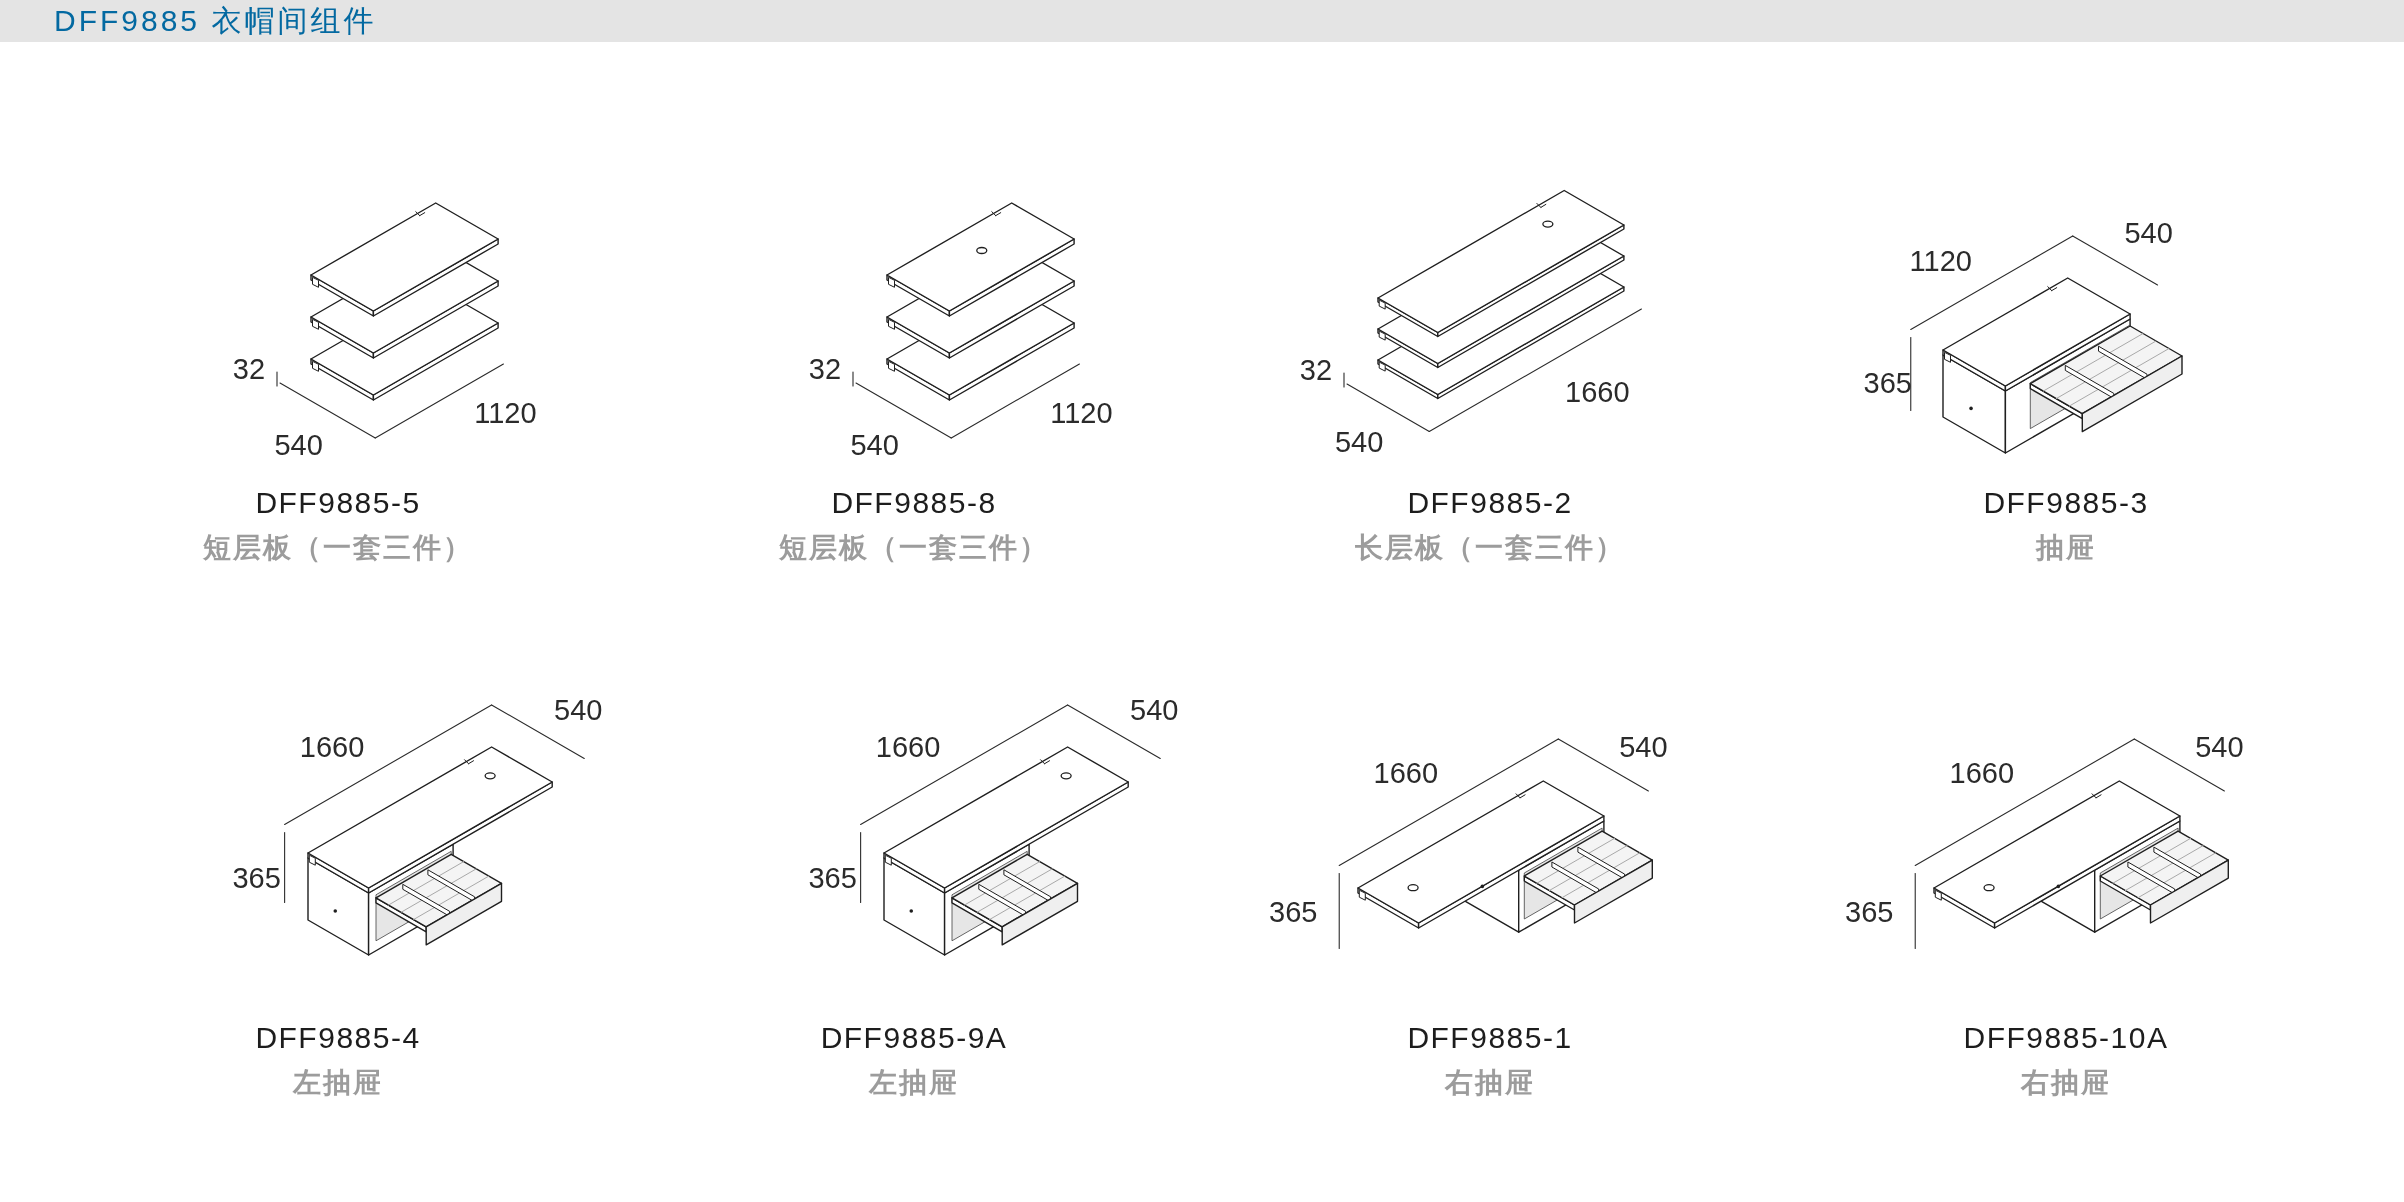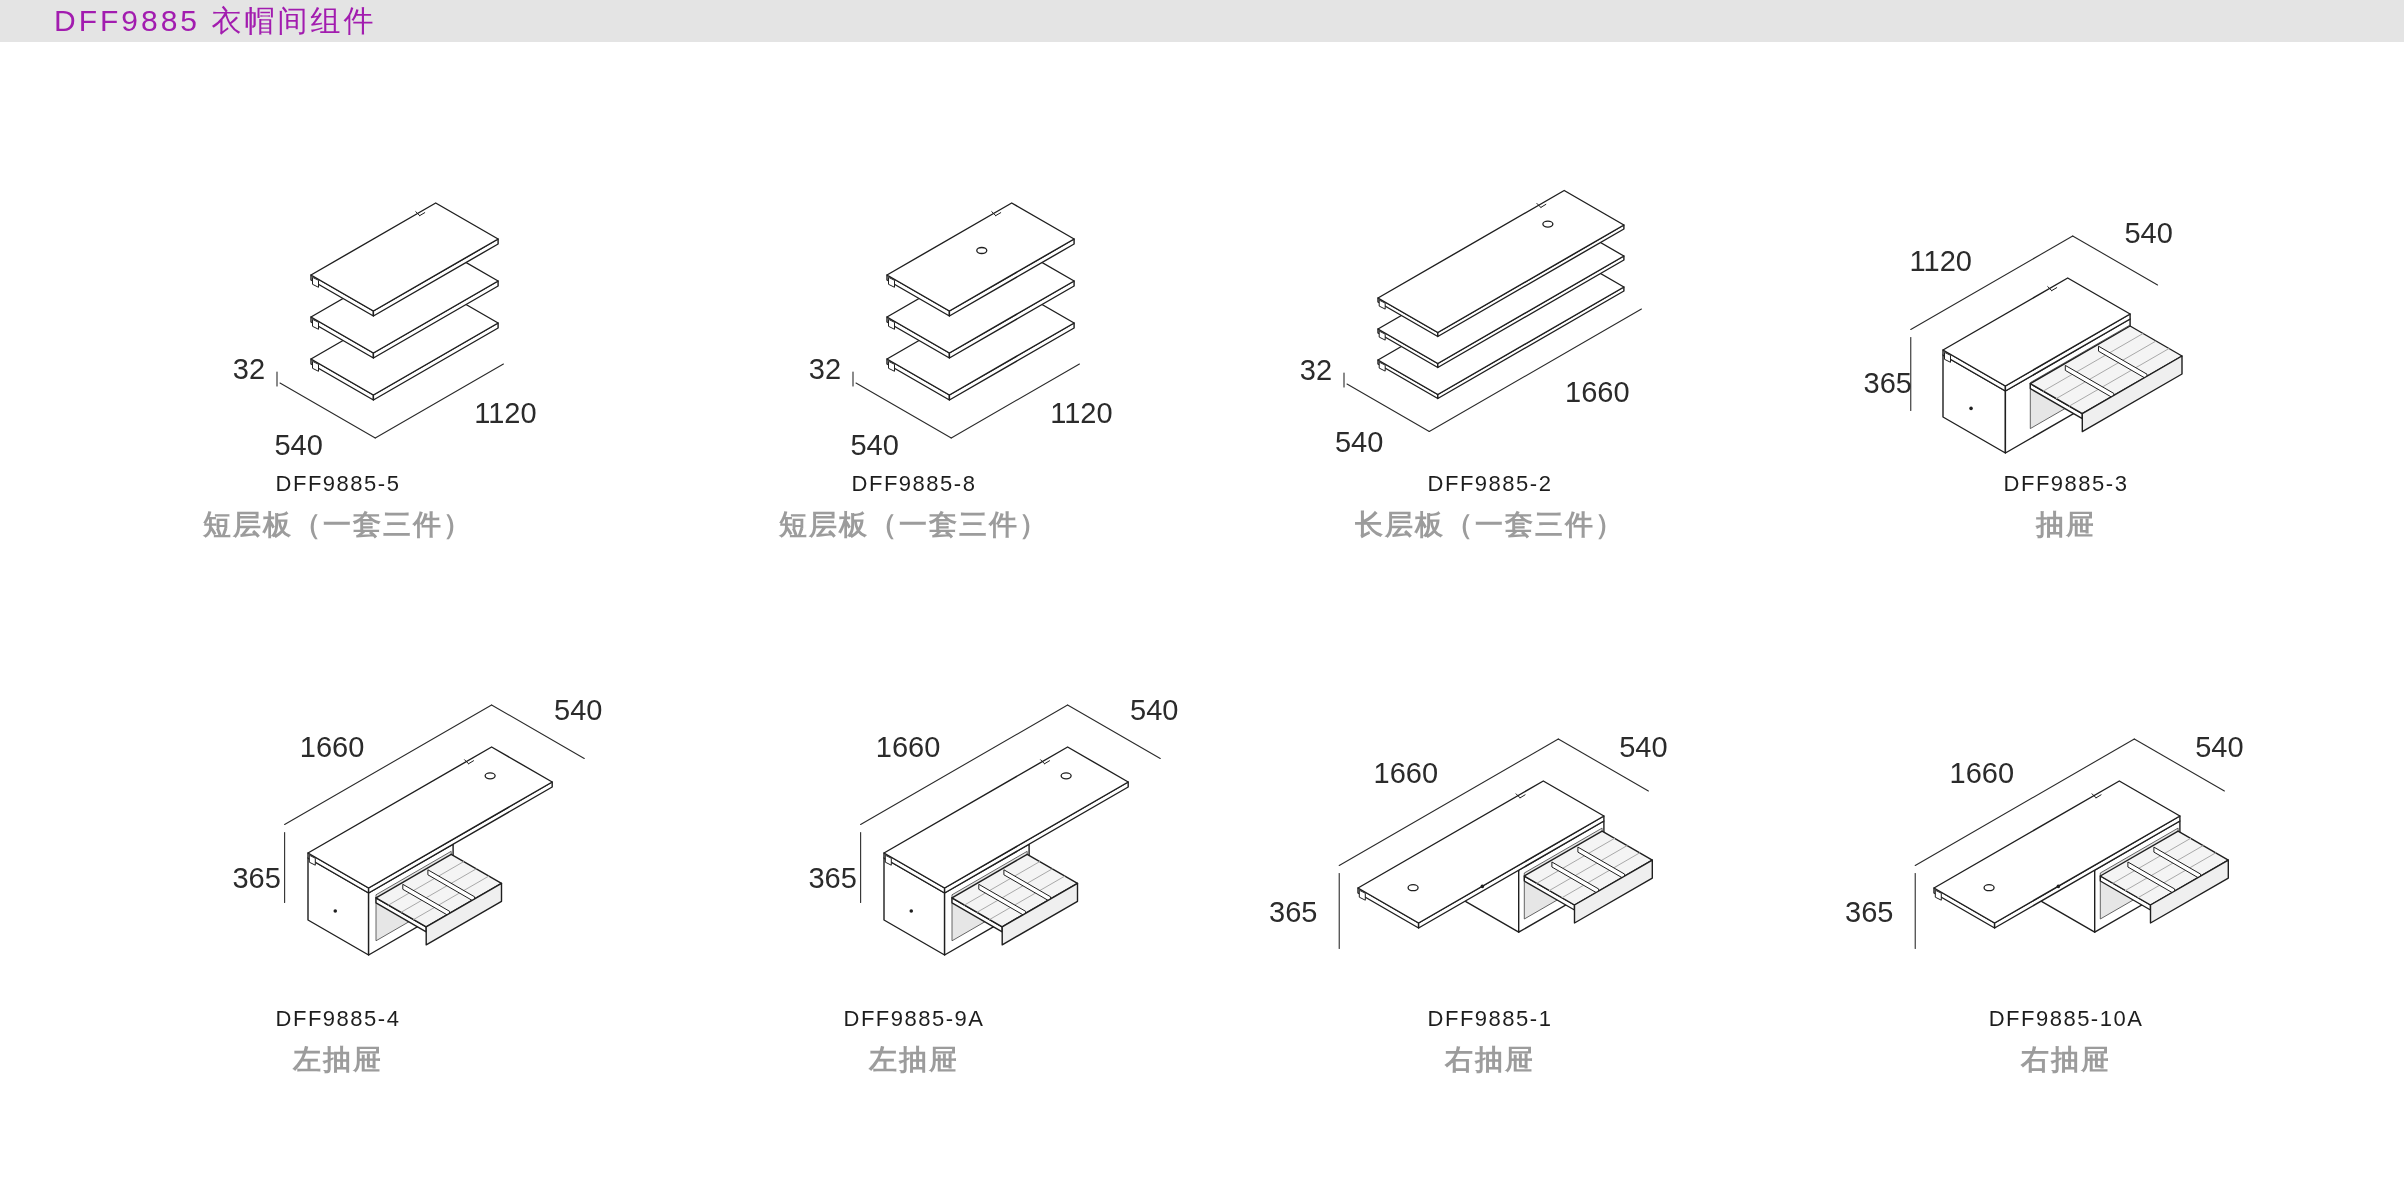--- a/index.html
+++ b/index.html
@@ -5,32 +5,32 @@
   html,body{margin:0;padding:0}
   body{
     width:2404px;height:1202px;overflow:hidden;background:#ffffff;
     font-family:"Liberation Sans","DejaVu Sans",sans-serif;
   }
   .header{
     height:42px;background:#e4e4e4;display:flex;align-items:center;
     padding-left:54px;
   }
   .header .title{
-    font-size:30px;color:#a21caf;letter-spacing:3px;white-space:nowrap;
+    font-size:30px;color:#0369a1;letter-spacing:3px;white-space:nowrap;
   }
   .grid{
     margin:76px 0 0 50px;
     display:grid;
     grid-template-columns:repeat(4,576px);
     grid-template-rows:535px auto;
   }
   .cell{display:flex;flex-direction:column;align-items:center}
   svg.drawing{width:560px;height:350px;display:block}
   .code{
-    margin-top:3px;font-size:22px;color:#1d1d1d;letter-spacing:1.5px;
+    margin-top:18px;font-size:30px;color:#1d1d1d;letter-spacing:1.5px;
     white-space:nowrap;
   }
   .desc{
     margin-top:9px;font-size:28px;color:#9c9c9c;letter-spacing:2px;
     white-space:nowrap;
     font-weight:bold;
   }
 </style>
 </head>
 <body>

